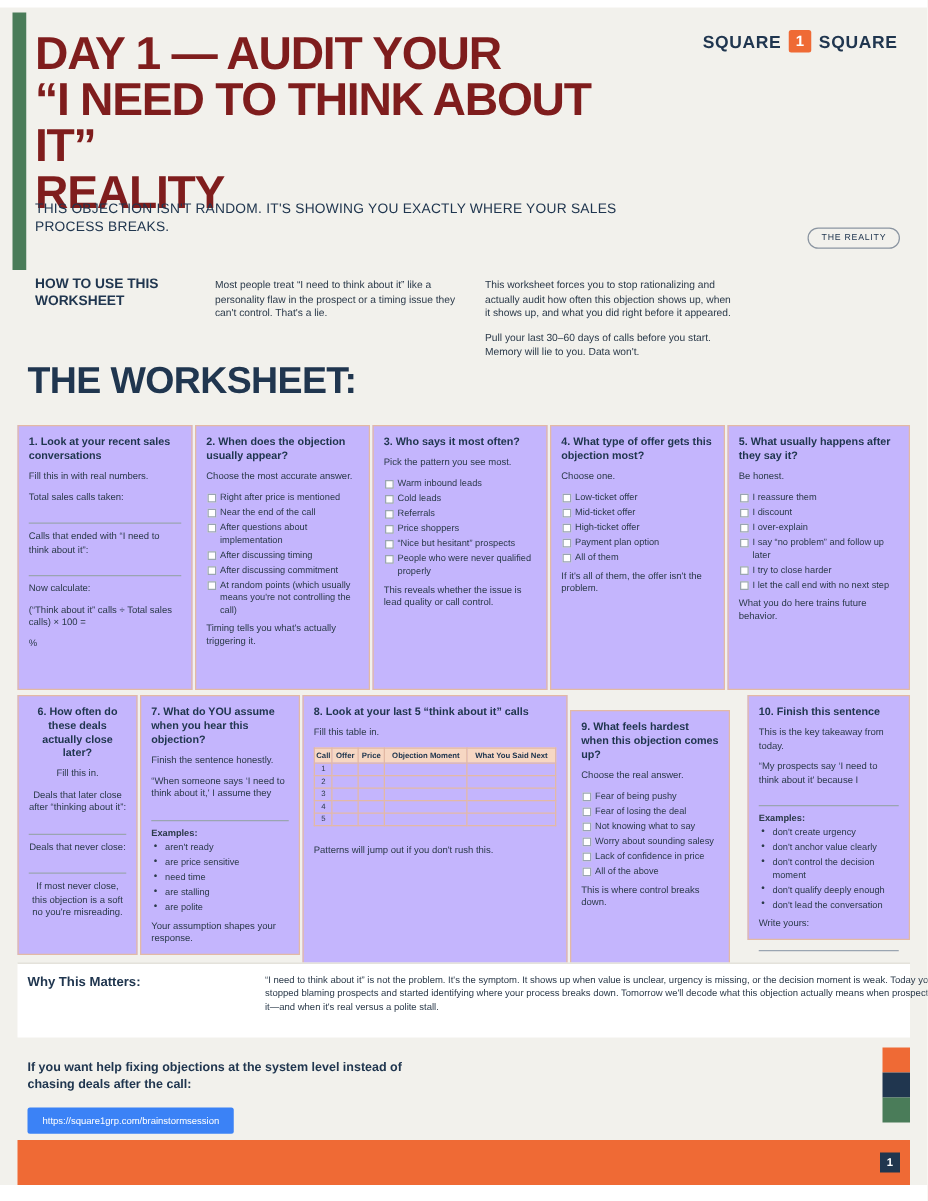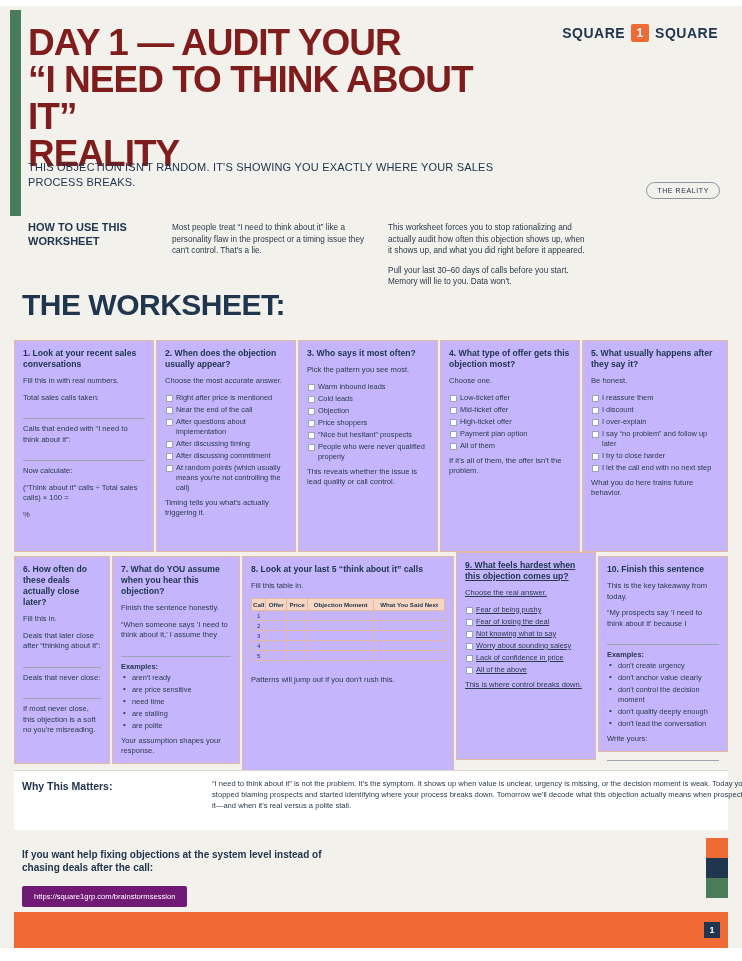--- a/index.html
+++ b/index.html
@@ -117,21 +117,21 @@
   .why-body {
     position:absolute; left:168px; top:778px; width:552px;
     font-size:7.6px; line-height:11px; color:#2b3a4a;margin-left:44px;
   }
   .cta-title {
     position:absolute; left:22px; top:848px; width:300px;
     font-size:10px; font-weight:bold; color:#20364f; line-height:13px;
   }
   .cta-btn {
     position:absolute; left:22px; top:886px;
-    background:#701a75; color:#ffffff; font-size:7.6px;
+    background:#3b82f6; color:#ffffff; font-size:7.6px;
     padding:6px 12px; border-radius:2px; border:none;
   }
   .swatch { position:absolute; right:14px; width:22px; height:20px; }
   .sw1 { top:838px; background:#ef6a35; }
   .sw2 { top:858px; background:#20364f; }
   .sw3 { top:878px; background:#4a7c59; }
   .footer-bar {
     position:absolute; left:14px; top:912px; width:714px; height:36px; background:#ef6a35;
   }
   .footer-num {
@@ -200,21 +200,21 @@
     </ul>
     <p>Timing tells you what's actually triggering it.</p>
   </div>
 
   <div class="box" style="left:298px; top:340px; width:140px; height:212px;">
     <h3>3. Who says it most often?</h3>
     <p>Pick the pattern you see most.</p>
     <ul class="bullet-sq">
       <li>Warm inbound leads</li>
       <li>Cold leads</li>
-      <li>Objection</li>
+      <li>Referrals</li>
       <li>Price shoppers</li>
       <li>“Nice but hesitant” prospects</li>
       <li>People who were never qualified properly</li>
     </ul>
     <p>This reveals whether the issue is lead quality or call control.</p>
   </div>
 
   <div class="box" style="left:440px; top:340px; width:140px; height:212px;">
     <h3>4. What type of offer gets this objection most?</h3>
     <p>Choose one.</p>
@@ -235,21 +235,21 @@
       <li>I reassure them</li>
       <li>I discount</li>
       <li>I over-explain</li>
       <li>I say “no problem” and follow up later</li>
       <li>I try to close harder</li>
       <li>I let the call end with no next step</li>
     </ul>
     <p>What you do here trains future behavior.</p>
   </div>
 
-  <div class="box" style="left:14px; top:556px; width:96px; height:208px;">
+  <div class="box" style="left:14px; top:556px; width:96px; height:208px;text-align:center;">
     <h3>6. How often do these deals actually close later?</h3>
     <p>Fill this in.</p>
     <p>Deals that later close after “thinking about it”:</p>
     <div class="fill-line"></div>
     <p>Deals that never close:</p>
     <div class="fill-line"></div>
     <p>If most never close, this objection is a soft no you're misreading.</p>
   </div>
 
   <div class="box" style="left:112px; top:556px; width:128px; height:208px;">
@@ -315,21 +315,21 @@
           <td></td>
           <td></td>
           <td></td>
           <td></td>
         </tr>
       </tbody>
     </table>
     <p style="margin-top:14px;">Patterns will jump out if you don't rush this.</p>
   </div>
 
-  <div class="box" style="left:456px; top:552px; width:140px; height:208px;text-decoration:underline;">
+  <div class="box" style="left:456px; top:568px; width:128px; height:208px;">
     <h3>9. What feels hardest when this objection comes up?</h3>
     <p>Choose the real answer.</p>
     <ul class="bullet-sq">
       <li>Fear of being pushy</li>
       <li>Fear of losing the deal</li>
       <li>Not knowing what to say</li>
       <li>Worry about sounding salesy</li>
       <li>Lack of confidence in price</li>
       <li>All of the above</li>
     </ul>

